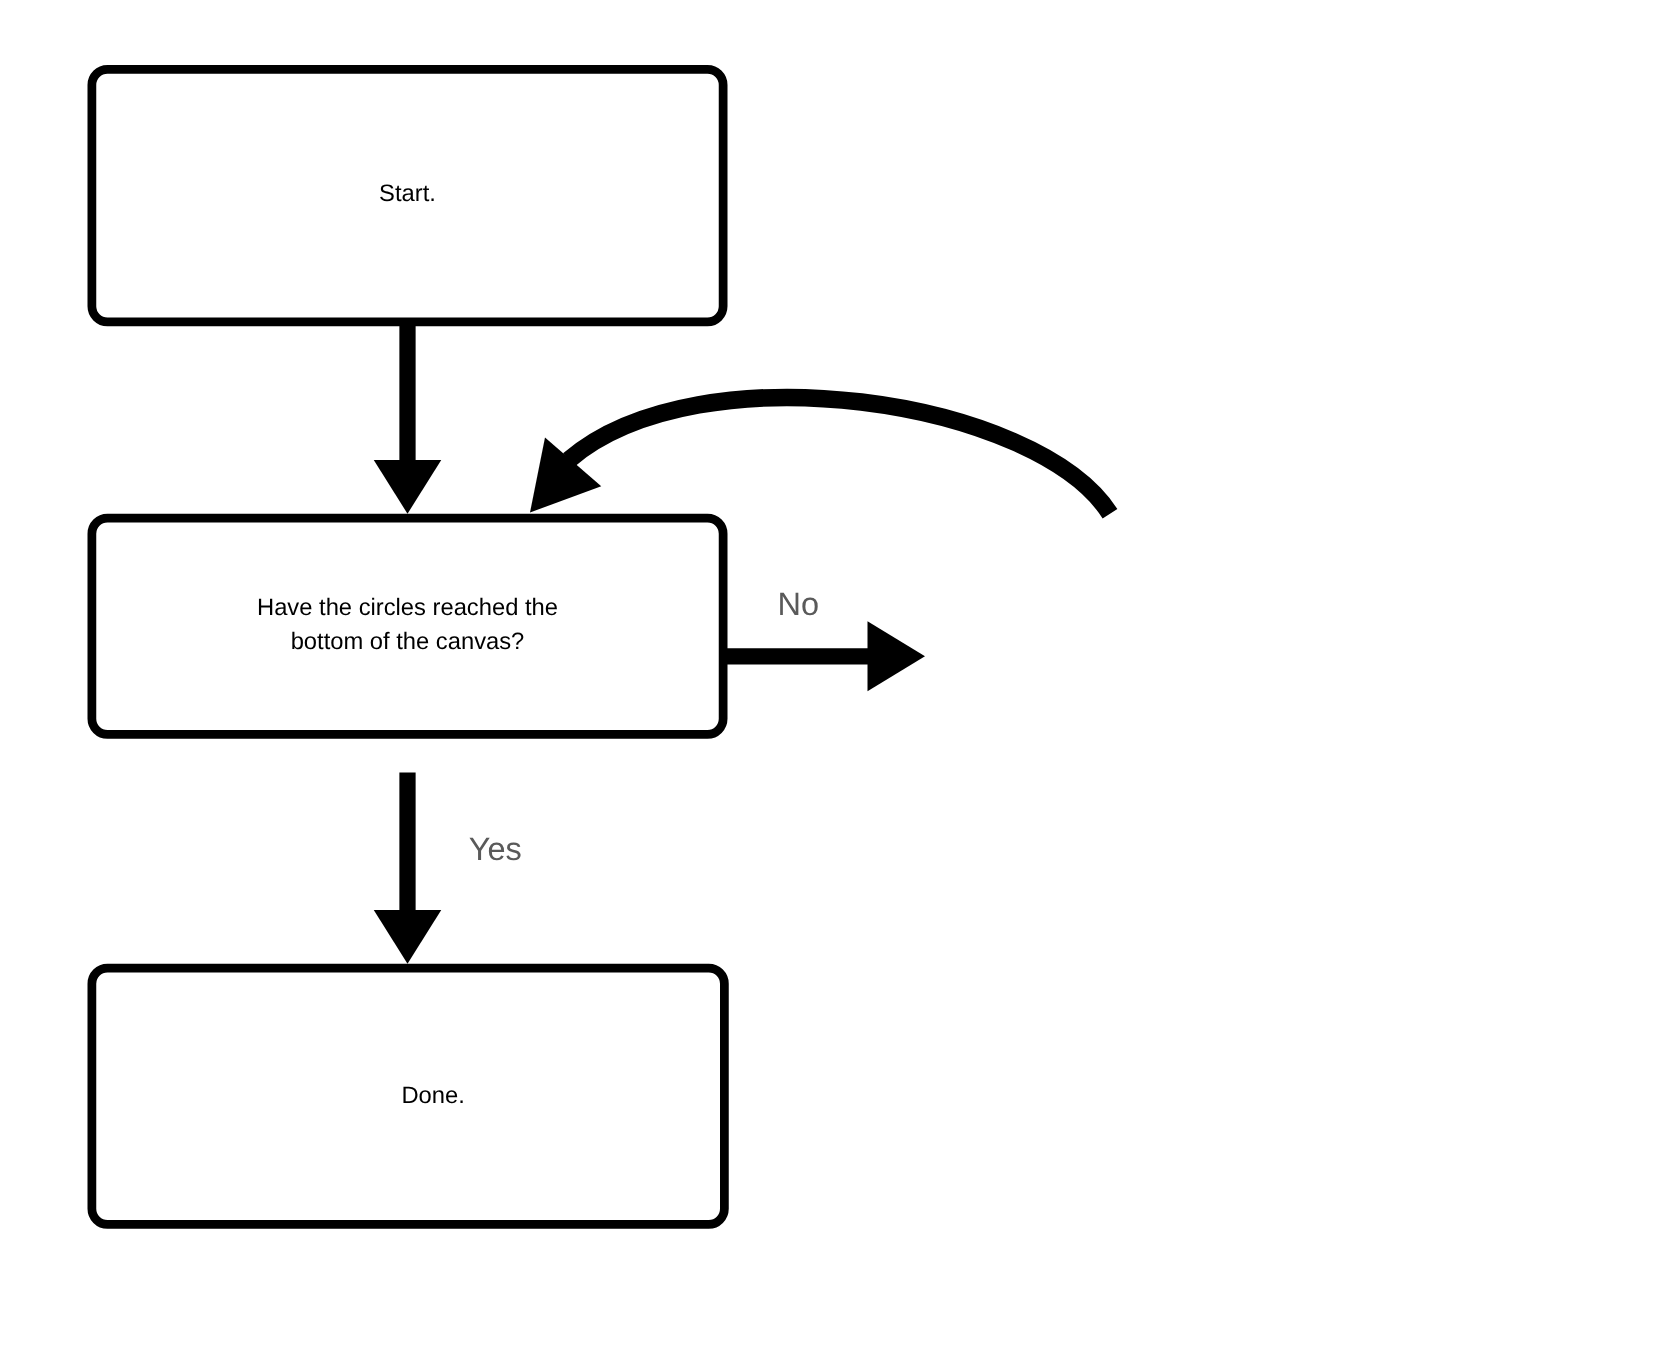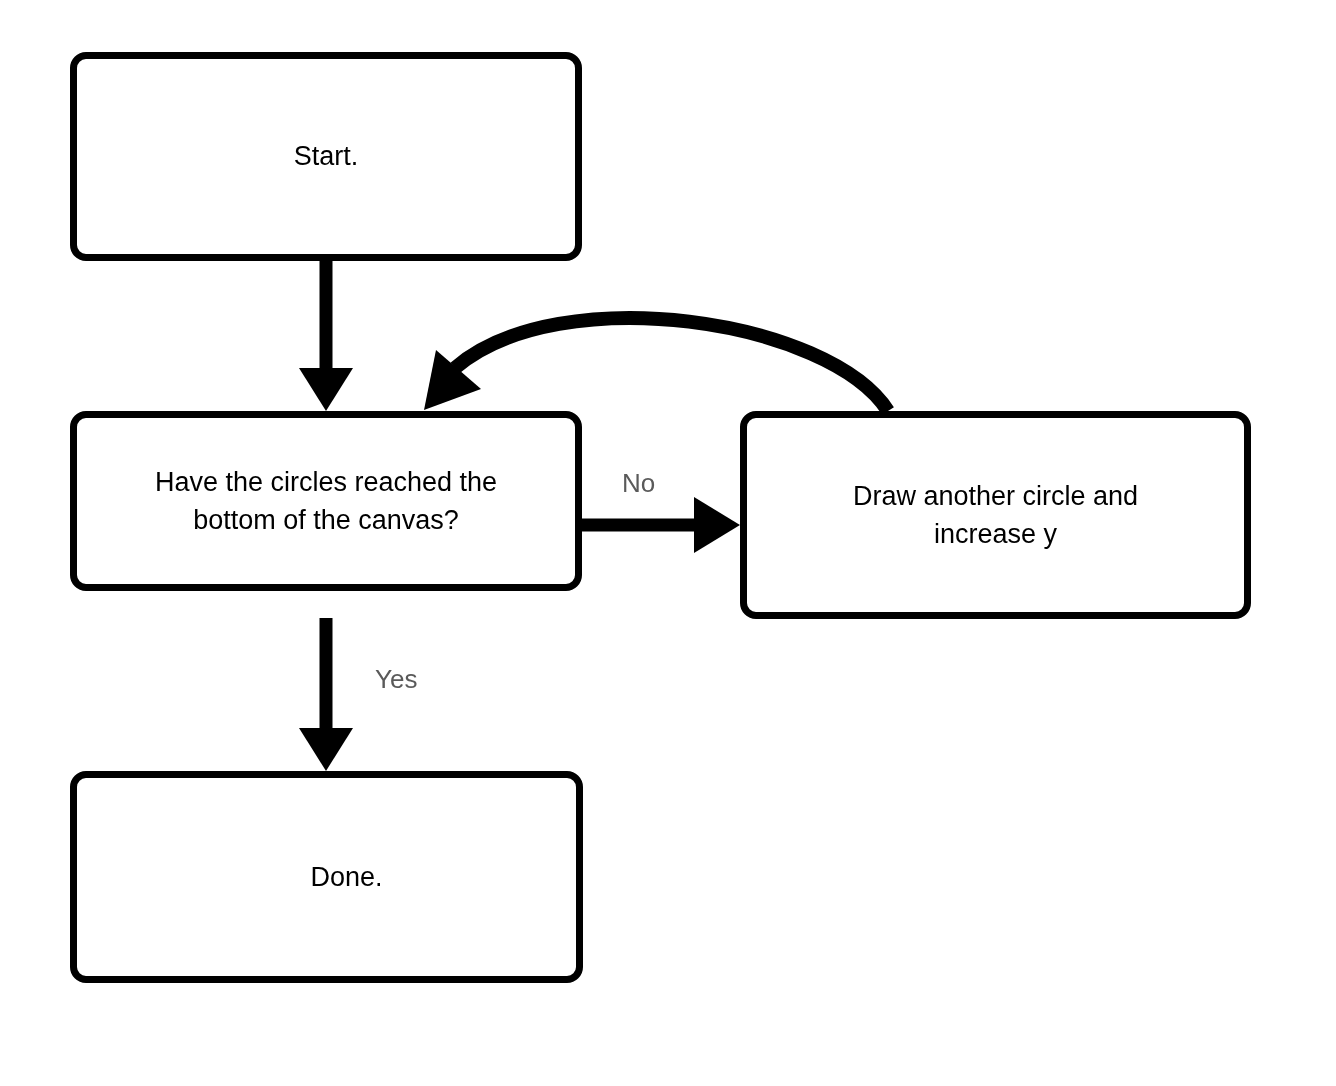--- a/index.html
+++ b/index.html
@@ -30,21 +30,21 @@
     background: #ffffff;
     border: 7px solid #000000;
     border-radius: 16px;
     display: flex;
     align-items: center;
     justify-content: center;
     text-align: center;
     z-index: 2;
   }
   .node-label {
-    font-size: 27px;
+    font-size: 19px;
     line-height: 1.42;
     color: #000000;
     padding: 0 18px;
     white-space: pre-line;
     font-weight: 400;
   }
   .edge-label {
     position: absolute;
     font-size: 26px;
     color: #5a5a5a;
@@ -89,24 +89,20 @@
 
   <div class="node" id="node-start">
     <div class="node-label">Start.</div>
   </div>
 
   <div class="node" id="node-decision">
     <div class="node-label">Have the circles reached the
 bottom of the canvas?</div>
   </div>
 
-  <div class="node" id="node-process">
-    <div class="node-label">Draw another circle and
-increase y</div>
-  </div>
 
   <div class="node" id="node-done">
     <div class="node-label">Done.</div>
   </div>
 
   <div class="edge-label" id="edge-label-no">No</div>
 
   <div class="edge-label" id="edge-label-yes">Yes</div>
 
 </div>

